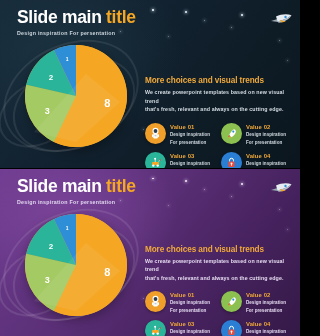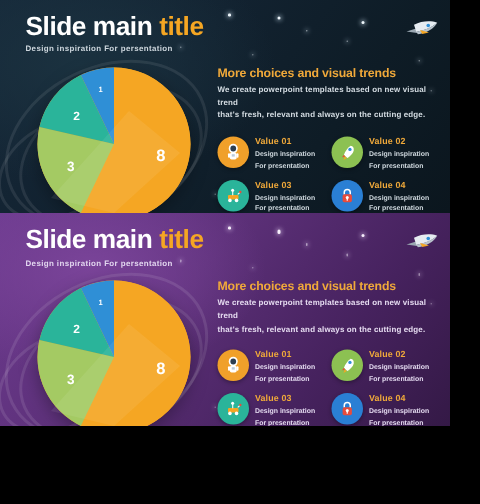--- a/index.html
+++ b/index.html
@@ -2,21 +2,21 @@
 <html><head>
 <meta charset="utf-8">
 <style>
   * { box-sizing: border-box; margin: 0; padding: 0; }
   html, body {
     width: 300px; height: 336px;
     background: #000;
     font-family: "Liberation Sans", sans-serif;
     overflow: hidden;
   }
-  .deck { width: 300px; height: 284px; display: flex; flex-direction: column; }
+  .deck { width: 300px; height: 336px; display: flex; flex-direction: column; }
 
   .slide {
     position: relative;
     width: 300px; height: 168px;
     overflow: hidden;
   }
   .slide.dark {
     background:
       radial-gradient(ellipse 70% 90% at 18% 30%, #1b3240 0%, rgba(27,50,64,0) 62%),
       linear-gradient(128deg, #16293a 0%, #122230 38%, #0e1c26 70%, #0b161e 100%);
@@ -67,21 +67,21 @@
   .pie-svg { display: block; filter: drop-shadow(0 3px 6px rgba(0,0,0,.32)); }
   .pie-label {
     font-family: "Liberation Sans", sans-serif;
     font-weight: bold; fill: #ffffff;
   }
 
   
   .right { position: absolute; left: 145px; top: 44px; width: 146px; }
   .sec-head {
     font-size: 8.2px; font-weight: bold; color: #f0a93a;
-    letter-spacing: -.1px; margin-bottom: 3px;
+    letter-spacing: -.1px; margin-bottom: 3px; margin-top: 32px;
   }
   .sec-body {
     font-size: 5.3px; color: #d5dde3; line-height: 1.62; font-weight: bold;
     letter-spacing: .1px;
   }
   .slide.purple .sec-body { color: #e6dcf1; }
 
   .cards { margin-top: 9px; display: grid; grid-template-columns: 70px 70px; gap: 5px 6px; }
   .card { display: flex; align-items: flex-start; gap: 4px; }
   .badge {

